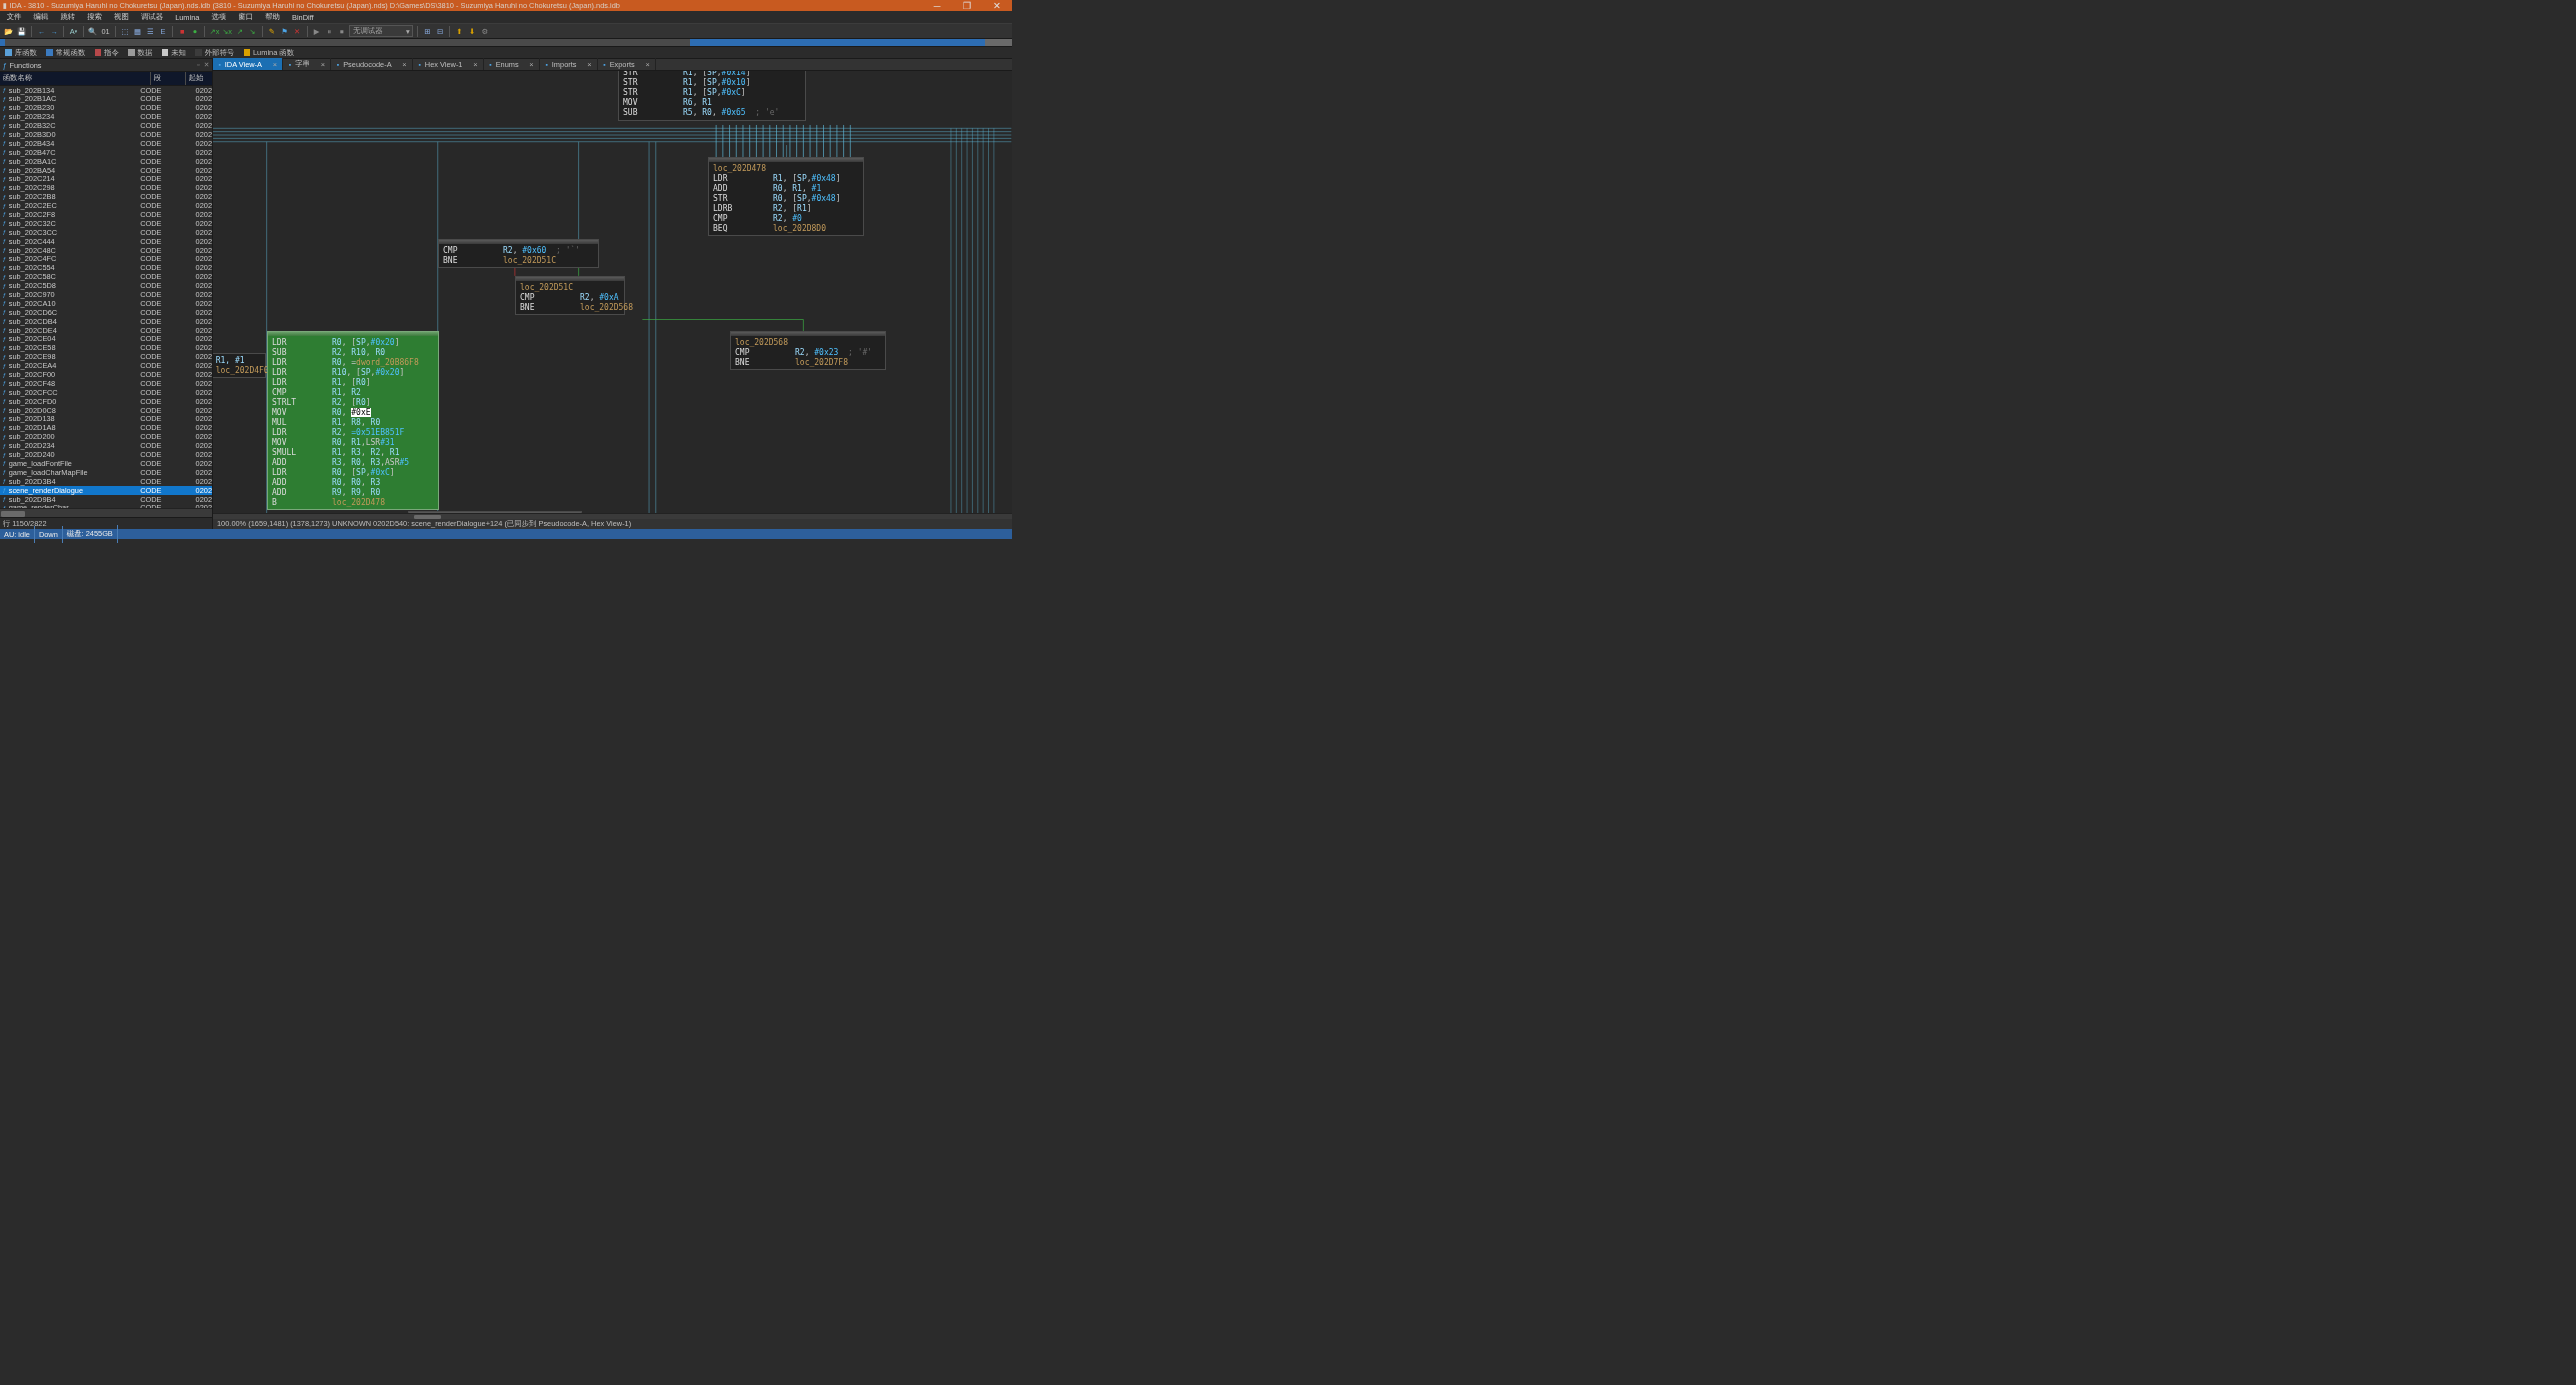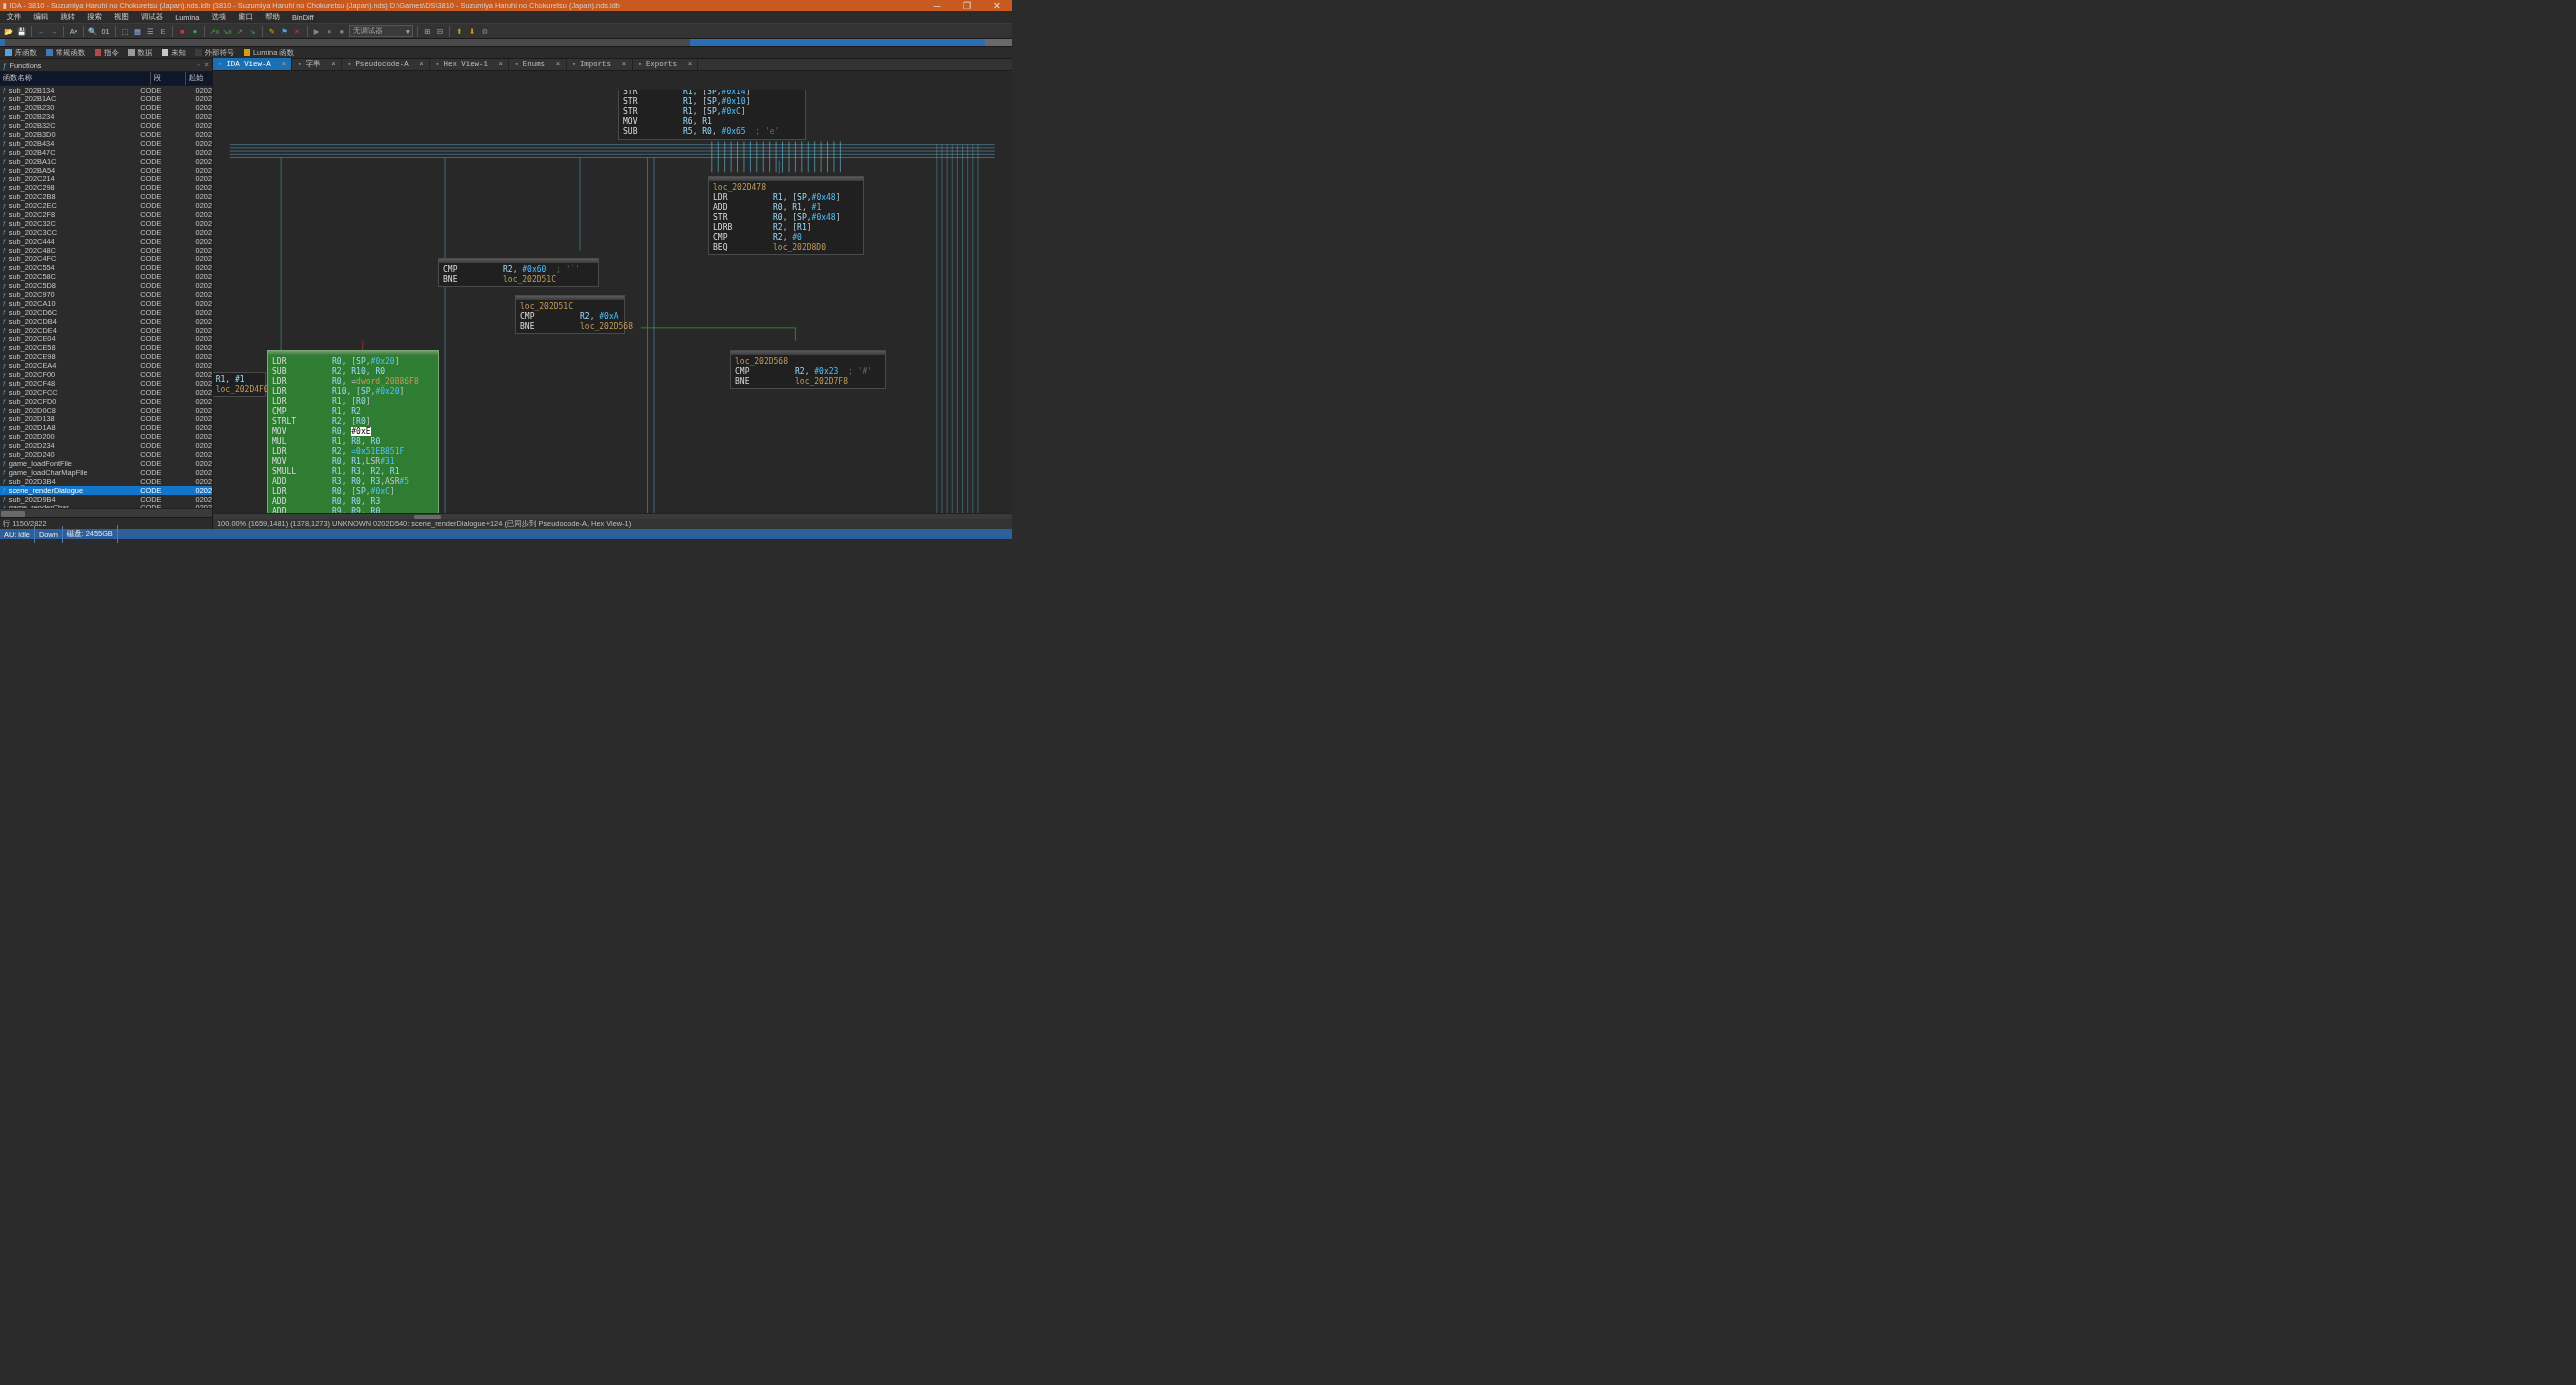--- a/index.html
+++ b/index.html
@@ -33,26 +33,26 @@
 .fn-row { display:flex; font-size:7.4px; height:8.9px; align-items:center; color:#c8c8c8; }
 .fn-row .ic { width:9.4px; text-align:center; color:#4da6e8; font-size:6px; }
 .fn-row .c1 { width:142px; overflow:hidden; white-space:nowrap; }
 .fn-row .c2 { width:35px; }
 .fn-row .c3 { flex:1;margin-left:23px; }
 .fn-row.sel { background:#1177cc; color:#fff; }
 .lp-foot1 { background:#2b2b2b; font-size:7.4px; color:#bfbfbf; padding:0.7px 2.7px; border-top:0.7px solid #1a1a1a; }
 .scrollx { height:8.7px; background:#3a3a3a; border-top:0.7px solid #222; position:relative; }
 .scrollx::after { content:''; position:absolute; left:1.3px; top:1.3px; width:23.5px; height:6px; background:#6a6a6a; border-radius:1.3px; }
 .rightpanel { flex:1; display:flex; flex-direction:column; background:#282828; }
-.tabs { height:12px; background:#333; display:flex; align-items:flex-end; border-bottom:0.7px solid #1a1a1a;font-family:Liberation Mono, monospace; }
+.tabs { height:12px; background:#333; display:flex; align-items:flex-end; border-bottom:0.7px solid #1a1a1a; }
 .tab { display:flex; align-items:center; gap:4px; padding:1.3px 5.4px; font-size:7.4px; color:#bfbfbf; border-right:0.7px solid #222; height:12px; }
 .tab.active { background:#1b6fb3; color:#fff; }
 .tab .close { color:#aaa; margin-left:6.7px; }
 .tab .ic { font-size:6.7px; }
-.canvas { flex:1; position:relative; background:#282828; overflow:hidden;margin-top:19px; }
+.canvas { flex:1; position:relative; background:#282828; overflow:hidden; }
 .node { position:absolute; background:#202020; border:0.7px solid #4a4a4a; }
 .node-header { height:4px; background:linear-gradient(#5a5a5a,#3a3a3a); }
 .node-body { padding:1.3px 4px; font-family:"DejaVu Sans Mono","Consolas",monospace; font-size:8px; line-height:10px; white-space:pre; color:#c8c8c8; }
 .node.sel .node-body { background:#2e7d32; }
 .node.sel { border-color:#7aa87a; }
 .op-mnem { color:#dcdcdc; display:inline-block; width:60px; }
 .op-reg { color:#9cdcfe; }
 .op-loc { color:#c29a5a; }
 .op-imm { color:#4fc1ff; }
 .op-sel { background:#ffffff; color:#000; }

